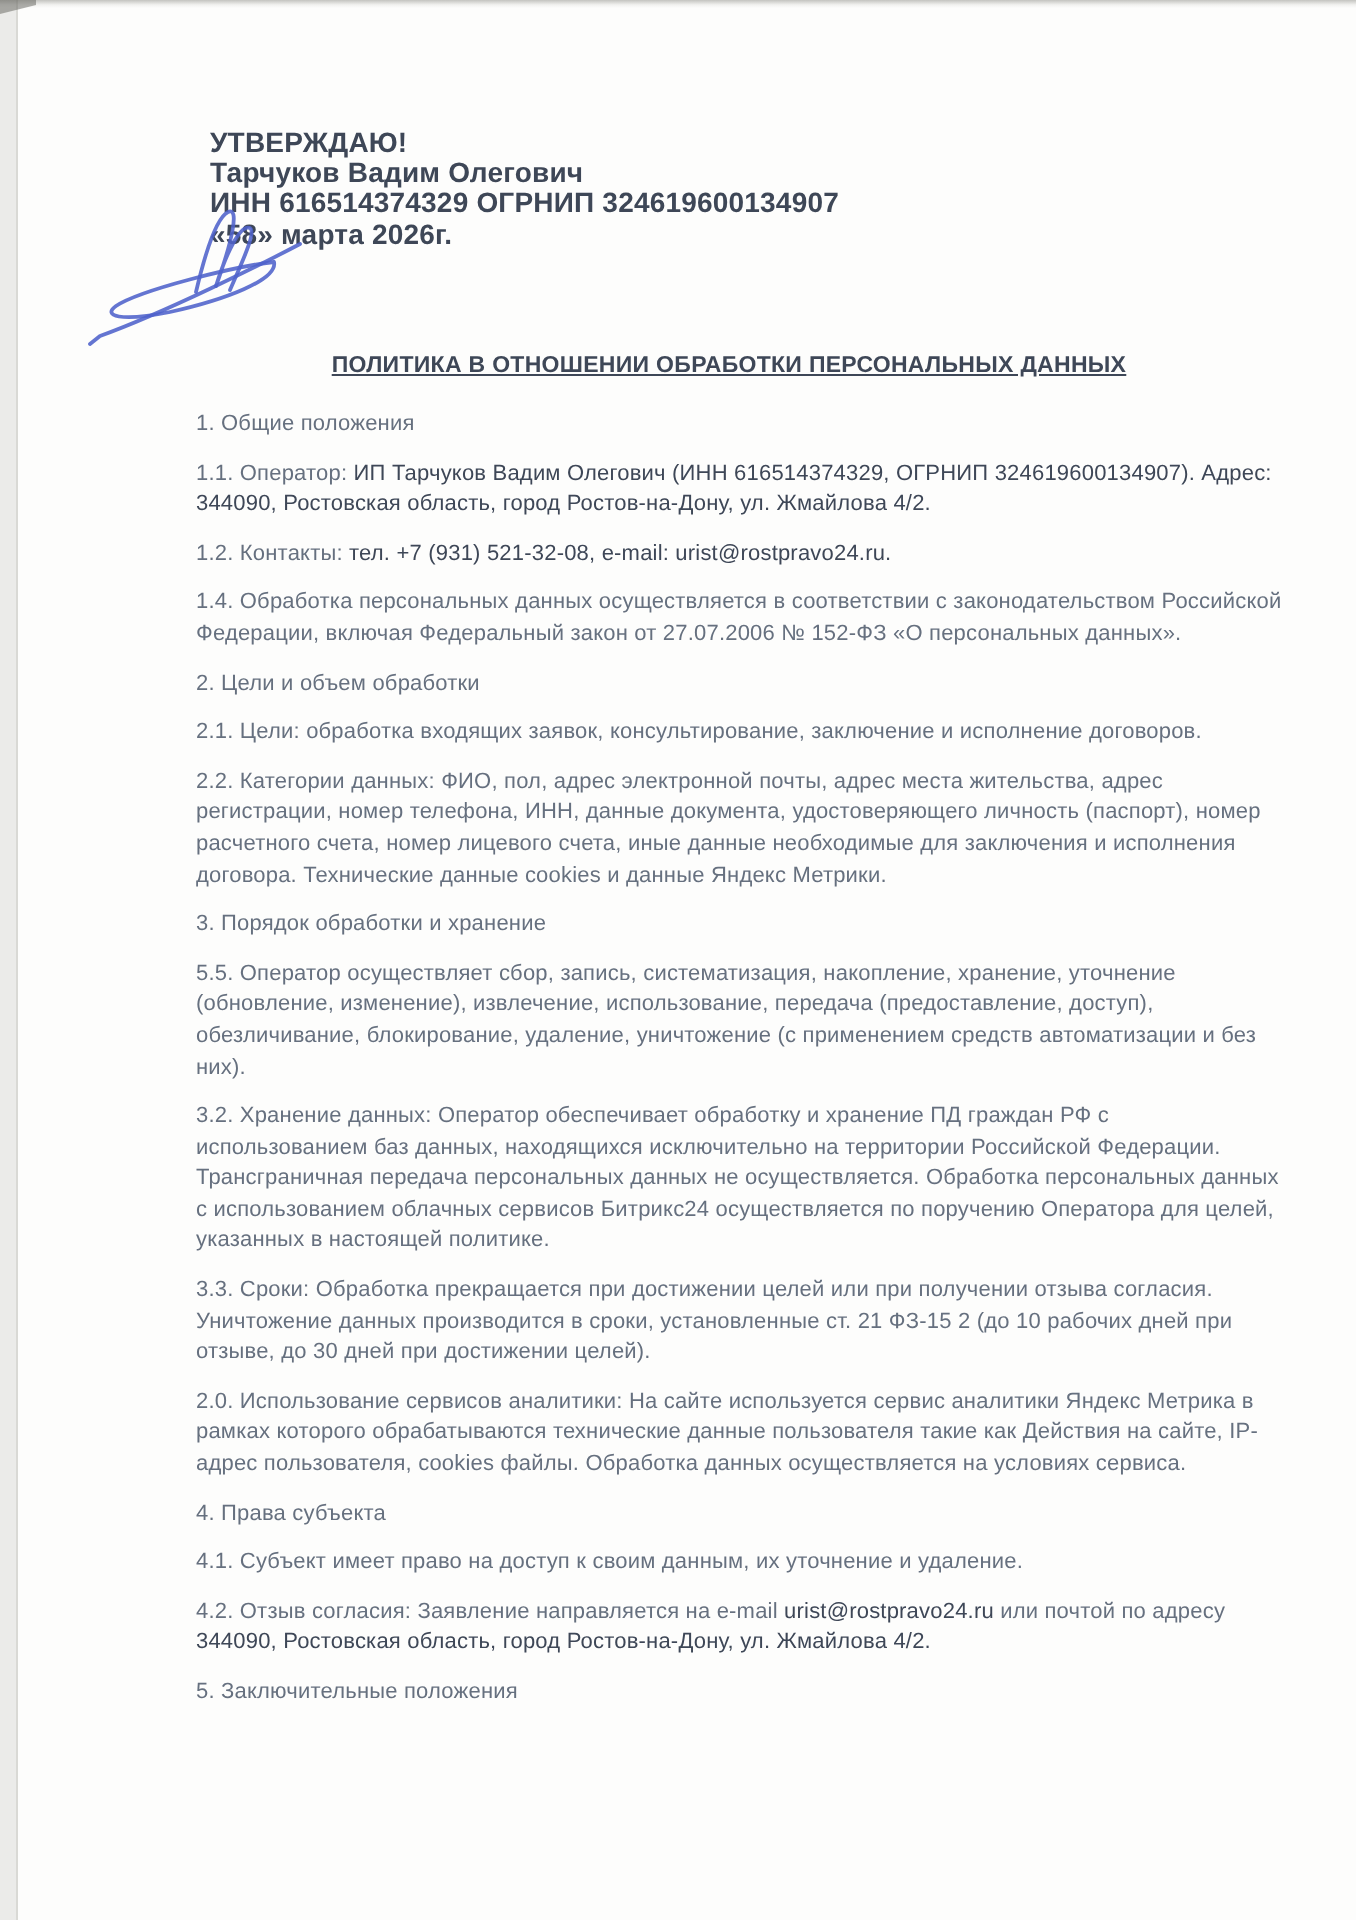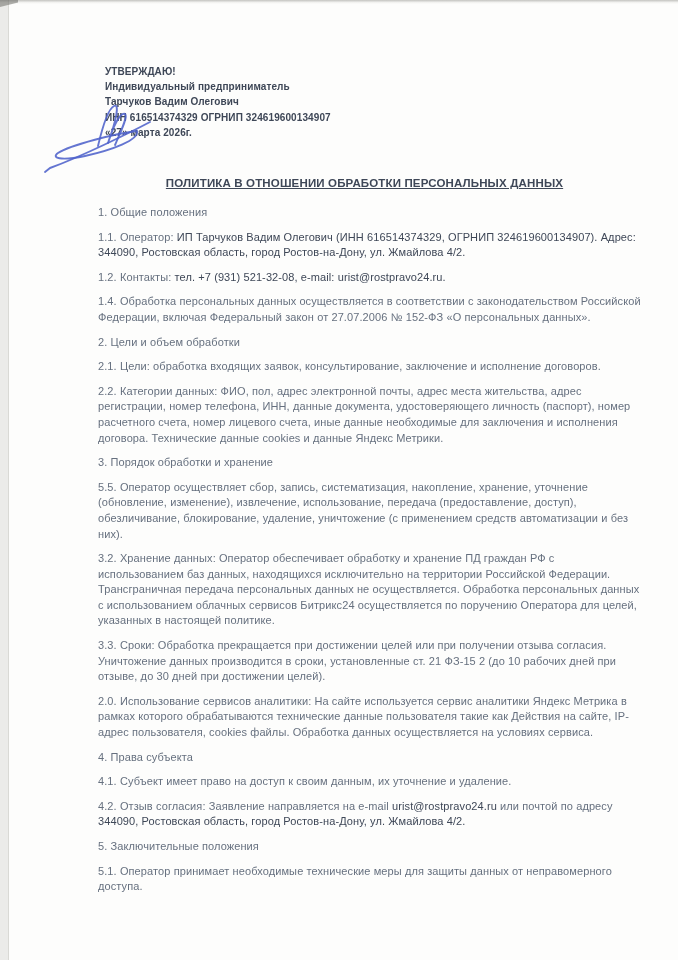--- a/index.html
+++ b/index.html
@@ -31,21 +31,21 @@
   .corner-smudge{
     position:absolute;left:0;top:0;width:18px;height:7px;
     background:rgba(110,110,104,0.55);
     transform:skewY(-14deg);
     transform-origin:left top;
   }
   
   .approval{
     position:absolute;left:105px;top:64px;
     width:400px;
-    font-size:10px;font-weight:bold;color:var(--text-bold);
+    font-size:14px;font-weight:bold;color:var(--text-bold);
     line-height:15.2px;
     letter-spacing:.1px;
   }
   
   .signature{
     position:absolute;left:38px;top:98px;width:126px;height:84px;
     pointer-events:none;
   }
   .signature svg{width:100%;height:100%;}
   .signature path{
@@ -71,24 +71,23 @@
 </style>
 </head>
 <body>
 
 <div class="edge-left"></div>
 <div class="edge-top"></div>
 <div class="corner-smudge"></div>
 
 <div class="approval">
     <div>УТВЕРЖДАЮ!</div>
-    <div>Индивидуальный предприниматель</div>
     <div>Тарчуков Вадим Олегович</div>
     <div>ИНН 616514374329 ОГРНИП 324619600134907</div>
-    <div>«27» марта 2026г.</div>
+    <div>«58» марта 2026г.</div>
   </div>
 
 <div class="signature">
   <svg viewBox="0 0 126 84" xmlns="http://www.w3.org/2000/svg" aria-hidden="true">
     <path d="M60,48 C64,31 70,11 76,8 C82,5 78,23 70,45 M70,45 C75,29 82,14 87,16 C90,18 84,31 77,47"></path>
     <path d="M99,33 C80,35 32,47 20,55 C13,60 22,63 47,58 C74,52 101,42 99,33"></path>
     <path d="M112,24 C93,34 45,58 12,70 L7,74"></path>
   </svg>
 </div>
 
@@ -104,14 +103,13 @@
     <p class="para"><span class="seg">2.2. Категории данных: ФИО, пол, адрес электронной почты, адрес места жительства, адрес регистрации, номер телефона, ИНН, данные документа, удостоверяющего личность (паспорт), номер расчетного счета, номер лицевого счета, иные данные необходимые для заключения и исполнения договора. Технические данные cookies и данные Яндекс Метрики.</span></p>
     <p class="para"><span class="seg">3. Порядок обработки и хранение</span></p>
     <p class="para"><span class="seg">5.5. Оператор осуществляет сбор, запись, систематизация, накопление, хранение, уточнение (обновление, изменение), извлечение, использование, передача (предоставление, доступ), обезличивание, блокирование, удаление, уничтожение (с применением средств автоматизации и без них).</span></p>
     <p class="para"><span class="seg">3.2. Хранение данных: Оператор обеспечивает обработку и хранение ПД граждан РФ с использованием баз данных, находящихся исключительно на территории Российской Федерации. Трансграничная передача персональных данных не осуществляется. Обработка персональных данных с использованием облачных сервисов Битрикс24 осуществляется по поручению Оператора для целей, указанных в настоящей политике.</span></p>
     <p class="para"><span class="seg">3.3. Сроки: Обработка прекращается при достижении целей или при получении отзыва согласия. Уничтожение данных производится в сроки, установленные ст. 21 ФЗ-15 2 (до 10 рабочих дней при отзыве, до 30 дней при достижении целей).</span></p>
     <p class="para"><span class="seg">2.0. Использование сервисов аналитики: На сайте используется сервис аналитики Яндекс Метрика в рамках которого обрабатываются технические данные пользователя такие как Действия на сайте, IP-адрес пользователя, cookies файлы. Обработка данных осуществляется на условиях сервиса.</span></p>
     <p class="para"><span class="seg">4. Права субъекта</span></p>
     <p class="para"><span class="seg">4.1. Субъект имеет право на доступ к своим данным, их уточнение и удаление.</span></p>
     <p class="para"><span class="seg">4.2. Отзыв согласия: Заявление направляется на e-mail </span><span class="seg bold">urist@rostpravo24.ru</span><span class="seg"> или почтой по адресу </span><span class="seg bold">344090, Ростовская  область, город Ростов-на-Дону, ул. Жмайлова 4/2.</span></p>
     <p class="para"><span class="seg">5. Заключительные положения</span></p>
-    <p class="para"><span class="seg">5.1. Оператор принимает необходимые технические меры для защиты данных от неправомерного доступа.</span></p>
   </div>
 
 </body></html>

